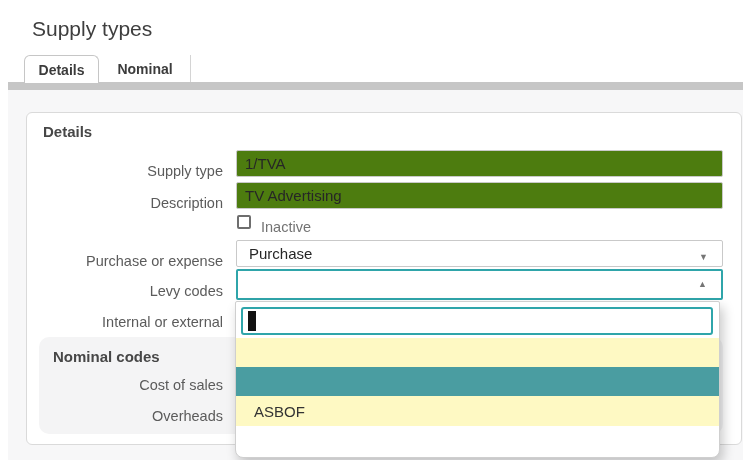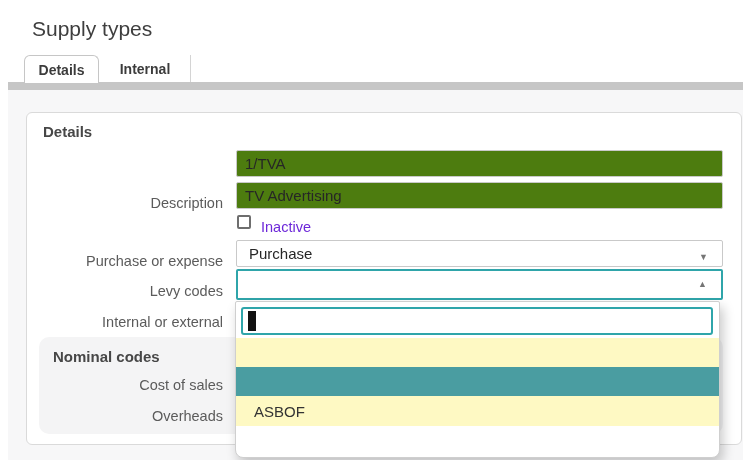--- a/index.html
+++ b/index.html
@@ -34,21 +34,21 @@
     border-radius:2px;background:#4d7c0f;font-family:inherit;font-size:15px;color:#262626;padding:0 8px;outline:none;}
   .select{position:absolute;left:209px;width:487px;height:27px;border:1px solid var(--border-gray);
     border-radius:2px;background:#fff;display:flex;align-items:center;justify-content:space-between;
     padding:0 10px 0 8px;cursor:pointer;}
   .select .value{font-size:15px;color:#262626;}
   .select .arrow{font-size:9px;color:#757575;line-height:1;}
   .select-open{height:31px;border:2px solid var(--accent);}
 
   .checkbox{position:absolute;left:210px;width:14px;height:14px;border:2px solid #6e6e6e;
     border-radius:2px;background:#fff;cursor:pointer;}
-  .checkbox-label{position:absolute;left:230px;font-size:14.5px;color:#6d28d9;}
+  .checkbox-label{position:absolute;left:230px;font-size:14.5px;color:#737373;}
 
   .nominal-box{position:absolute;left:12px;top:224px;width:684px;height:97px;
     background:var(--panel-bg);border-radius:10px;}
   .nominal-title{position:absolute;left:10px;top:7px;font-size:15px;font-weight:bold;color:#474747;}
   .nominal-label{position:absolute;left:0;width:188px;text-align:right;font-size:14.5px;color:#5b5b5b;}
 
   .dropdown-panel{position:absolute;left:227px;top:293px;width:485px;height:157px;background:#fff;
     border:1px solid #cfcfcf;border-radius:2px 2px 8px 8px;box-shadow:3px 6px 12px rgba(0,0,0,0.22);
     z-index:10;overflow:hidden;}
   .dd-search{position:absolute;left:5px;top:5px;width:472px;height:28px;border:2px solid var(--accent);
@@ -65,26 +65,27 @@
 
   <div class="page-title">Supply types</div>
 
   <div class="content-bg"></div>
   <div class="tabline"></div>
 
   <div class="tab tab-active">
     <span>Details</span>
   </div>
   <div class="tab tab-plain">
-    <span>Internal</span>
+    <span>Nominal</span>
   </div>
 
   <div class="details-panel">
     <div class="section-title">Details</div>
 
+    <div class="form-label" style="top:46px;">Supply type</div>
     <input class="text-input" style="top: 37px;" value="1/TVA">
 
     <div class="form-label" style="top:78px;">Description</div>
     <input class="text-input" style="top: 69px;" value="TV Advertising">
 
     <div class="checkbox" style="top:102px;"></div>
     <div class="checkbox-label" style="top:102px;">Inactive</div>
 
     <div class="form-label" style="top:136px;">Purchase or expense</div>
     <div class="select" style="top:127px;align-items:flex-end;">

